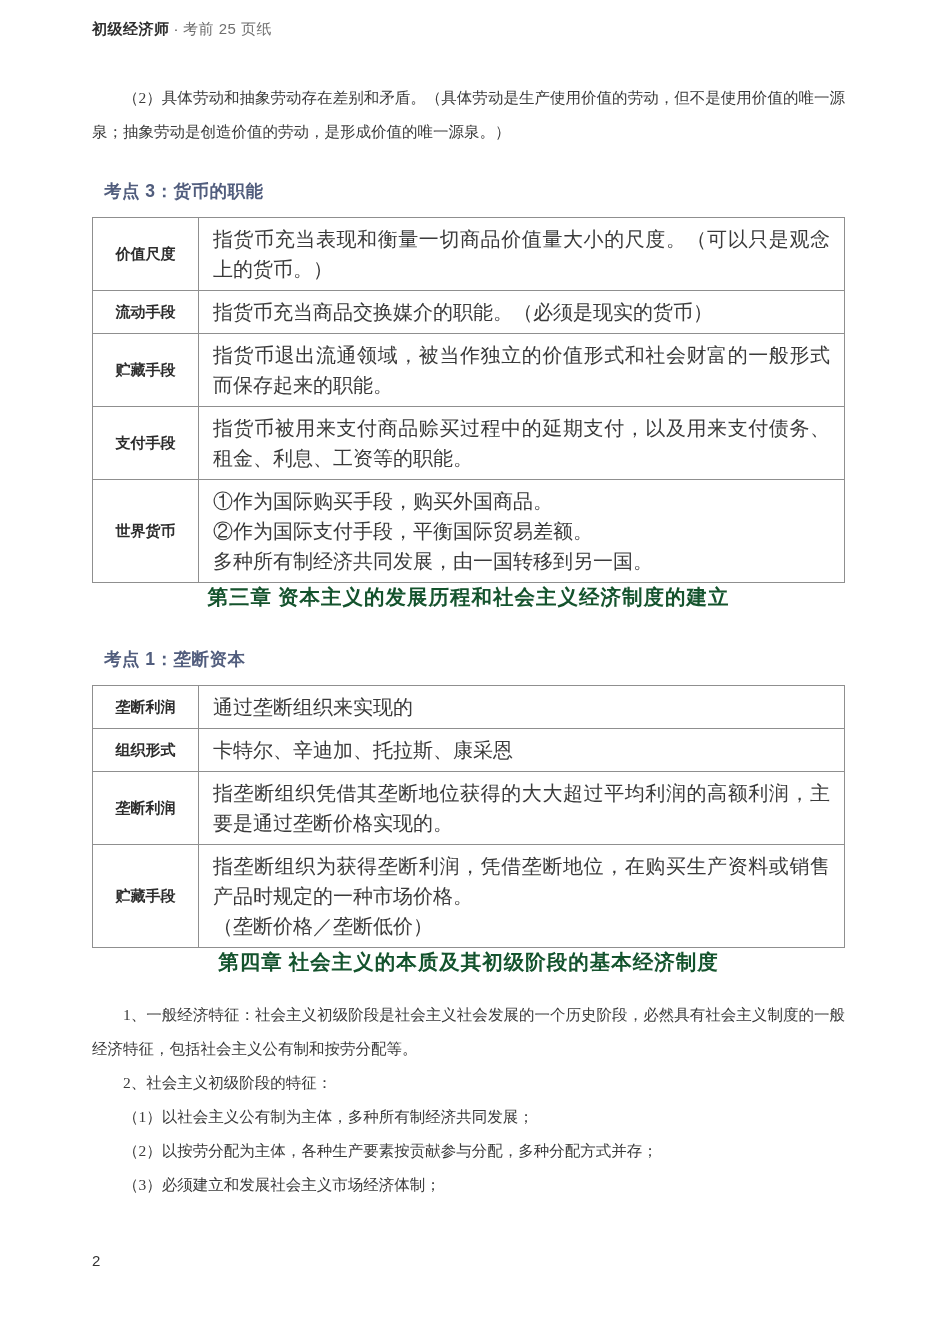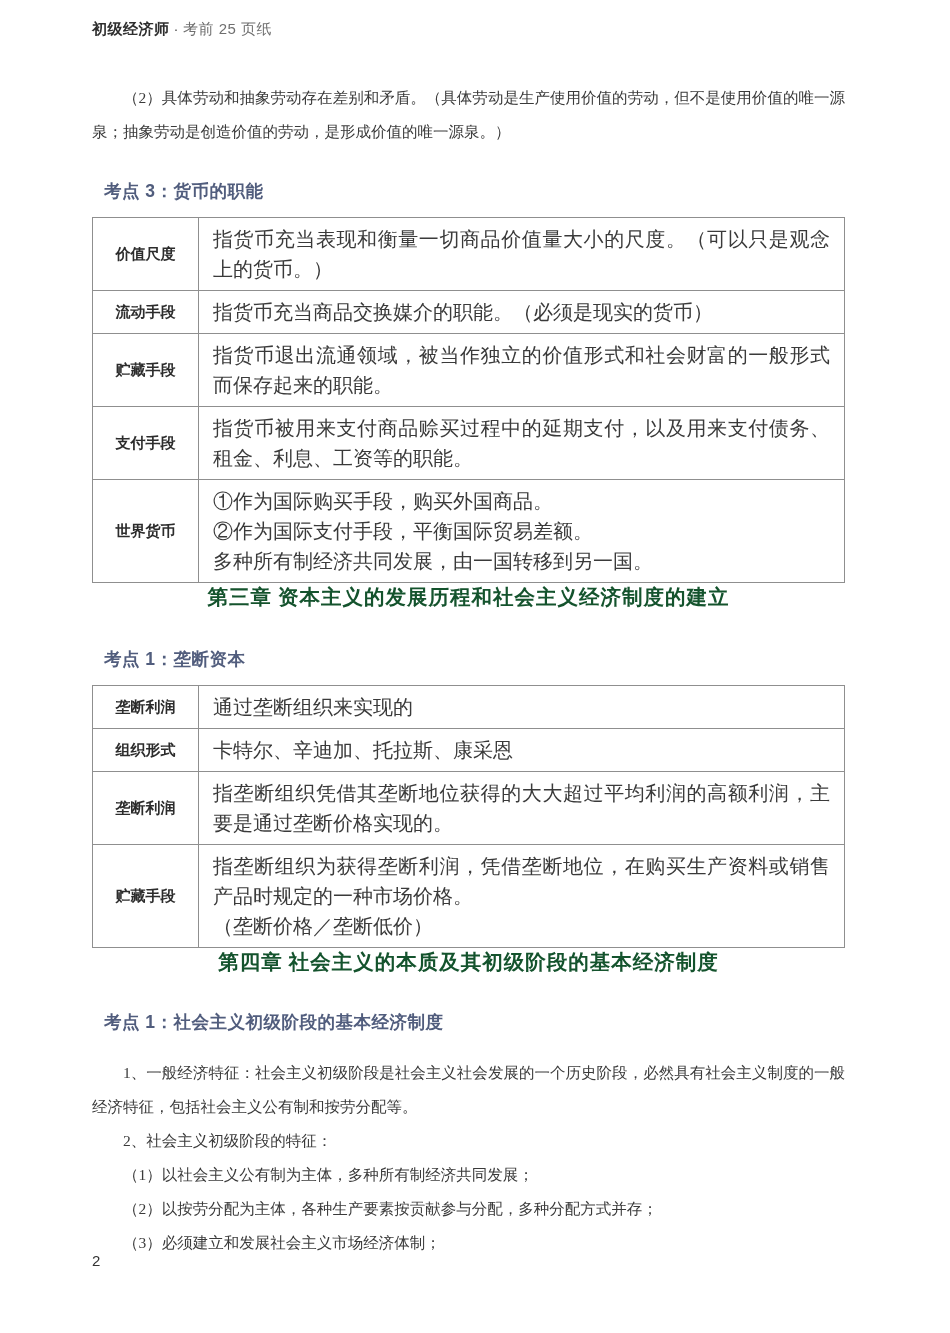--- a/index.html
+++ b/index.html
@@ -175,21 +175,20 @@
         <td class="tcell">
           <div class="cline">指垄断组织为获得垄断利润，凭借垄断地位，在购买生产资料或销售产品时规定的一种市场价格。</div>
           <div class="cline">（垄断价格／垄断低价）</div>
         </td>
       </tr>
     </tbody>
   </table>
 
   <h1 class="chapter chapter-4">第四章 社会主义的本质及其初级阶段的基本经济制度</h1>
 
-  <h2 class="kaodian kaodian-basic">考点 1：社会主义初级阶段的基本经济制度</h2>
 
   <div class="body-paras">
     <p class="para">1、一般经济特征：社会主义初级阶段是社会主义社会发展的一个历史阶段，必然具有社会主义制度的一般经济特征，包括社会主义公有制和按劳分配等。</p>
     <p class="para">2、社会主义初级阶段的特征：</p>
     <p class="para">（1）以社会主义公有制为主体，多种所有制经济共同发展；</p>
     <p class="para">（2）以按劳分配为主体，各种生产要素按贡献参与分配，多种分配方式并存；</p>
     <p class="para">（3）必须建立和发展社会主义市场经济体制；</p>
   </div>
 
 </div>

